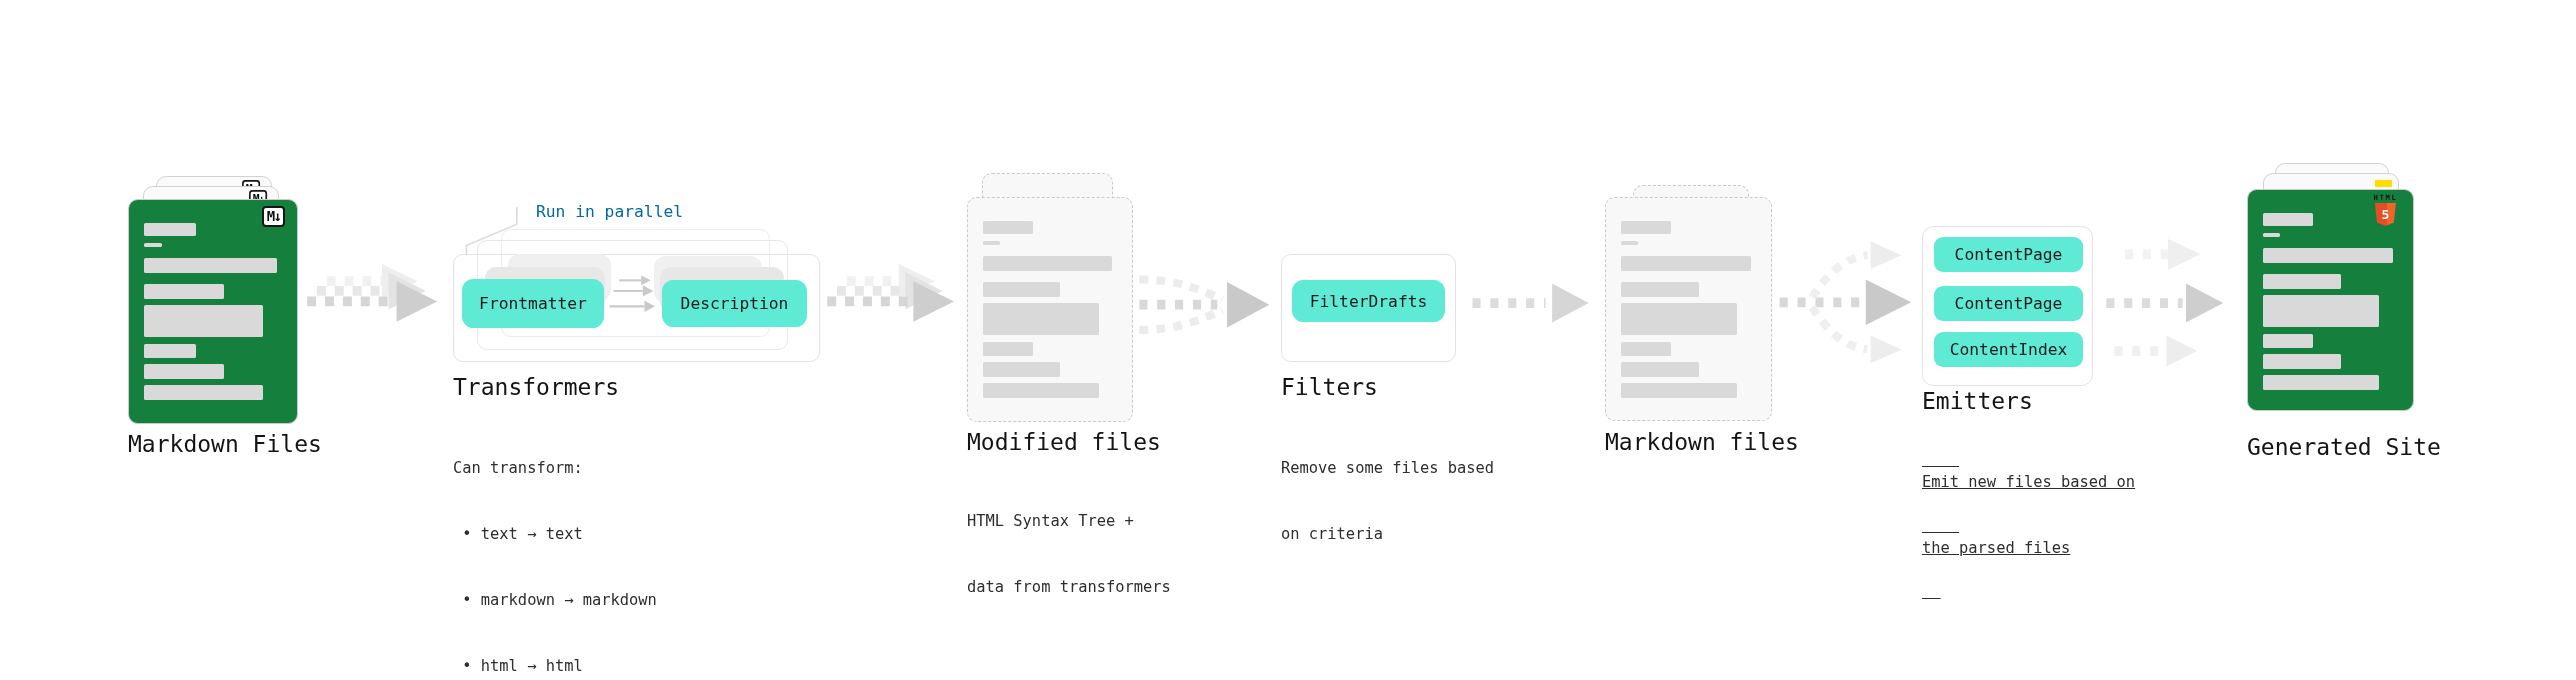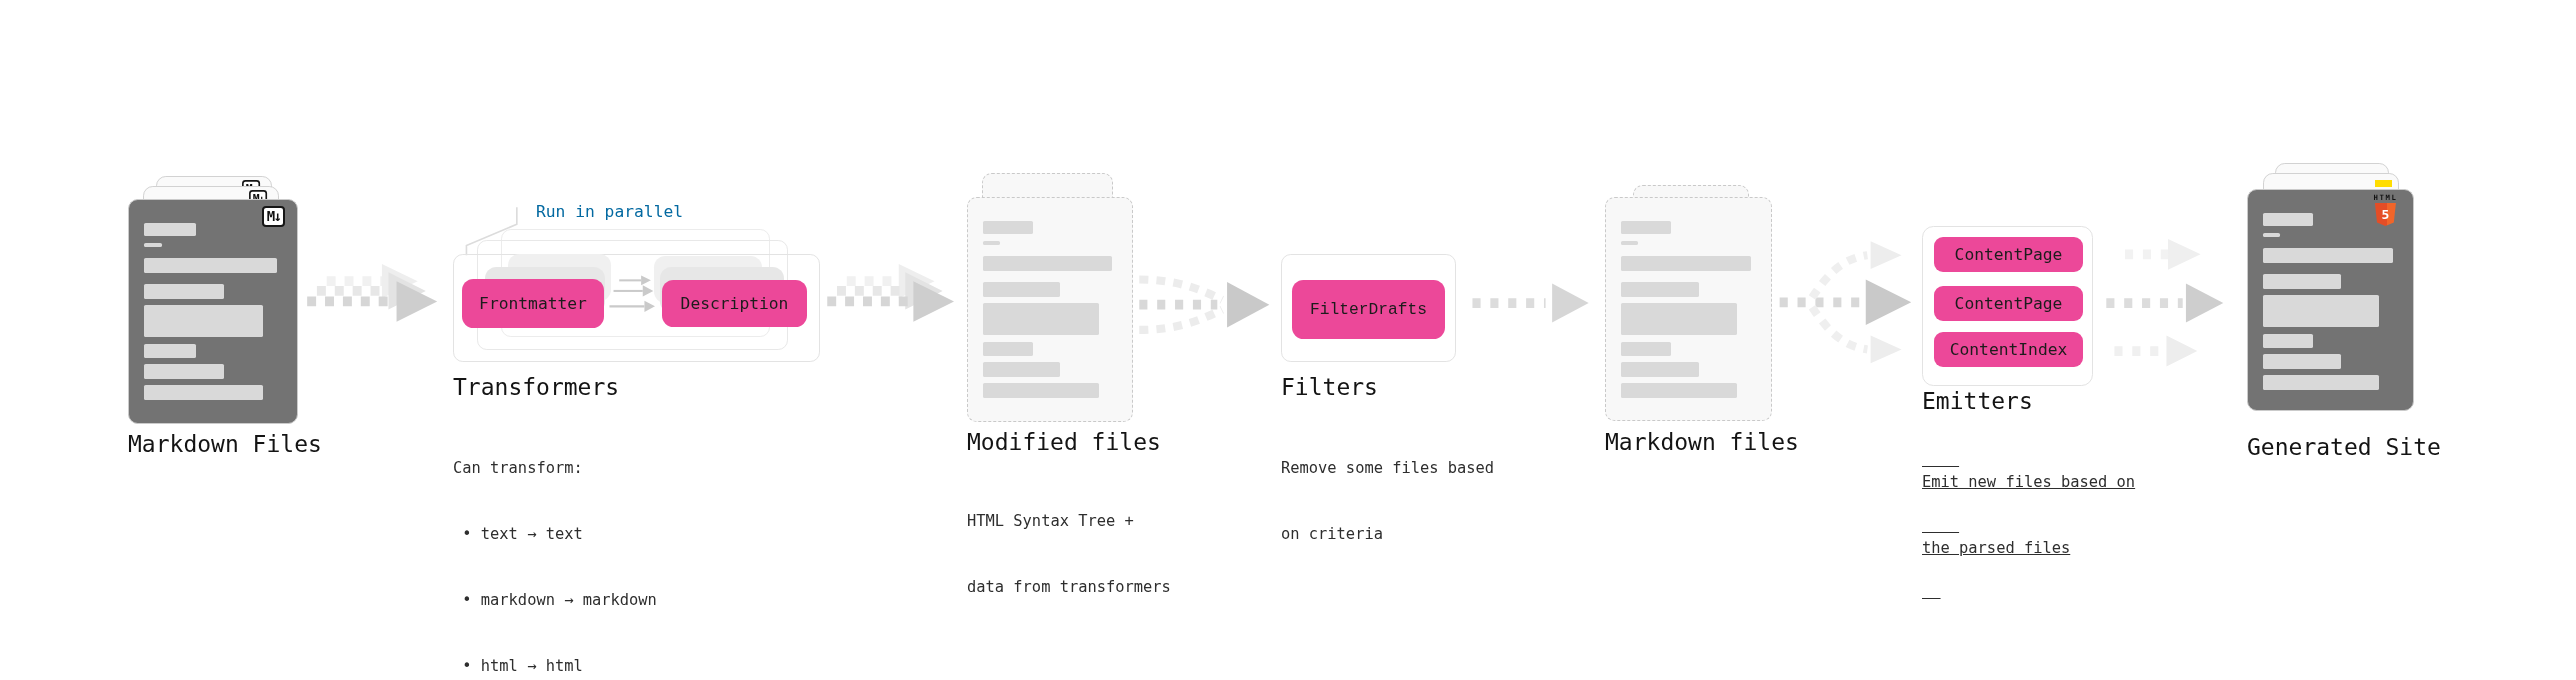--- a/index.html
+++ b/index.html
@@ -1,20 +1,20 @@
 <!DOCTYPE html>
 <html style="font-size:13px"><head>
 <meta charset="utf-8">
 <style>
   html,body{margin:0;padding:0;background:#fff;}
   .canvas{position:relative;width:2576px;height:681px;background:#ffffff;overflow:hidden;
           font-family:"DejaVu Sans Mono",monospace;color:#141414;}
 
   
-  .doc{position:absolute;background:#737373;border:1.6px solid #cbcbcb;border-radius:9.8px;overflow:hidden;}
+  .doc{position:absolute;background:#15803d;border:1.6px solid #cbcbcb;border-radius:9.8px;overflow:hidden;}
   .doc.back{background:#fafafa;border-color:#d2d2d2;}
   .doc.dashed{border-style:dashed;border-color:#c9c9c9;background:#f8f8f8;}
   .bars{position:absolute;left:14.6px;right:13px;top:23px;}
   .bar{background:#d9d9d9;border-radius:1.6px;}
   .b1{width:37%;height:13px;margin-bottom:6.5px;}
   .b2{width:13%;height:4.9px;margin-bottom:10.6px;}
   .b3{width:95%;height:14.6px;margin-bottom:11.4px;}
   .b4{width:57%;height:14.6px;margin-bottom:6.5px;}
   .b5{width:85%;height:32px;margin-bottom:6.5px;}
   .b6{width:37%;height:14px;margin-bottom:6.5px;}
@@ -37,41 +37,41 @@
   .js-badge{position:absolute;top:5.7px;right:6.5px;width:16.3px;height:7.3px;background:#ffdd00;}
   .css-badge{position:absolute;top:2.4px;right:4.9px;width:14px;text-align:center;}
   .css-word{font-size:5.7px;font-weight:bold;color:#111;line-height:1;}
   .css-bar{height:2.4px;background:#2b63f5;margin-top:0.8px;}
 
   
   .panel{position:absolute;border:1.6px solid #e3e3e3;border-radius:9.8px;background:transparent;}
   .panel.white{background:#ffffff;}
   .panel.l2{border-color:#e8e8e8;}
   .panel.l3{border-color:#ececec;}
-  .pill{position:absolute;background:#ec4899;border-radius:11.4px;display:flex;align-items:center;
+  .pill{position:absolute;background:#5eead4;border-radius:11.4px;display:flex;align-items:center;
         justify-content:center;font-size:16.3px;color:#1c1c1c;}
   .pill.l2{background:#e7e7e7;}
   .pill.l3{background:#f0f0f0;}
 
   
   .tf-panel1{left:453px;top:254px;width:365px;height:106px;}
   .tf-panel2{left:477px;top:240px;width:309px;height:108px;}
   .tf-panel3{left:501px;top:229px;width:267px;height:106px;}
   .fm3{left:508px;top:254px;width:103px;height:47px;z-index:4;}
   .fm2{left:485px;top:267px;width:120px;height:46px;z-index:5;}
   .fm1{left:462px;top:279px;width:142px;height:49px;z-index:6;}
   .ds3{left:654px;top:256px;width:108px;height:47px;z-index:4;}
   .ds2{left:660px;top:267px;width:124px;height:46px;z-index:5;}
   .ds1{left:662px;top:280px;width:145px;height:47px;z-index:6;}
 
   .annotation{position:absolute;left:536px;top:202px;font-size:16.3px;color:#0369a1;}
 
   
   .filters-card{left:1281px;top:254px;width:173px;height:106px;border-radius:9.8px;}
-  .filter-pill{left:1292px;top:280px;width:153px;height:59px;font-family:Liberation Mono, monospace;}
+  .filter-pill{left:1292px;top:280px;width:153px;height:42px;}
   .emitters-card{left:1922px;top:226px;width:169px;height:158px;border-radius:11.4px;}
   .em-pill{left:1934px;top:237px;width:149px;height:35px;border-radius:9px;font-size:16.3px;}
   .em-pill.p2{top:286px;}
   .em-pill.p3{top:332px;}
 
   
   .stage-label{position:absolute;font-size:23px;color:#141414;white-space:pre;}
   .stage-desc{position:absolute;font-size:15.4px;line-height:22px;color:#2e2e2e;white-space:pre;}
 
   svg.flow{position:absolute;left:0;top:0;z-index:1;}

